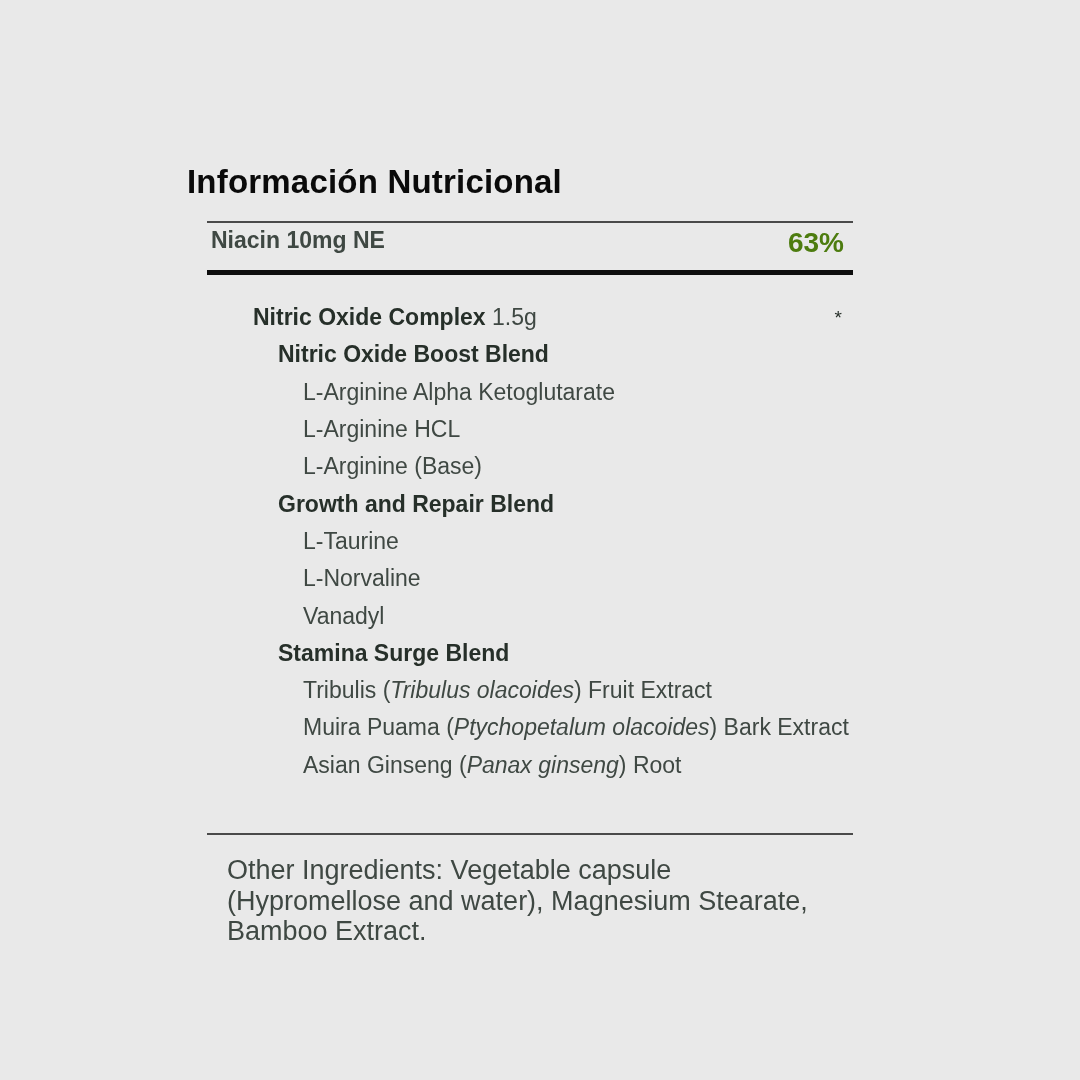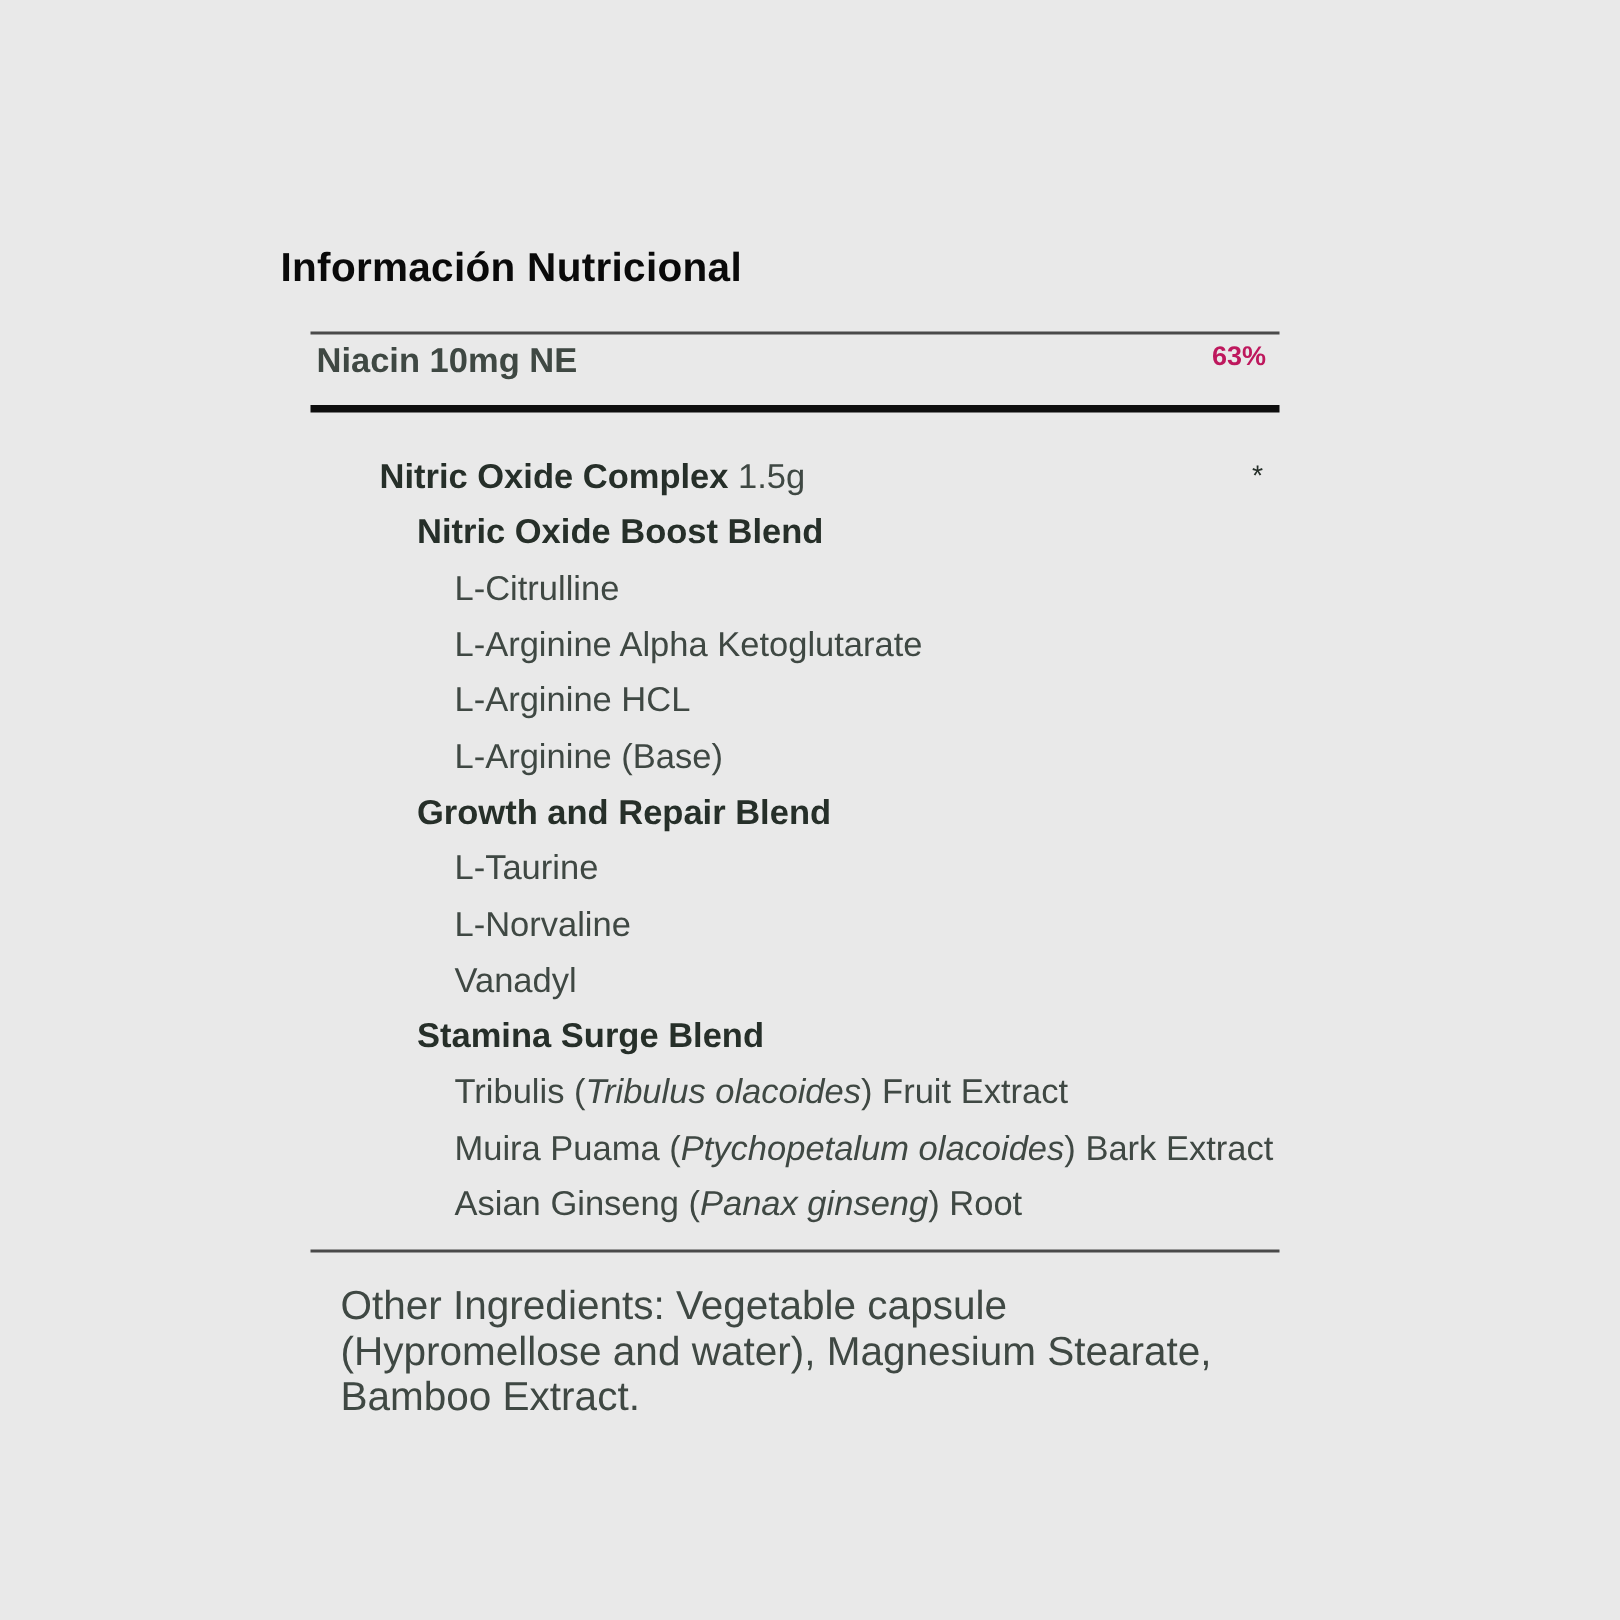--- a/index.html
+++ b/index.html
@@ -20,21 +20,21 @@
   }
   .canvas {
     position: absolute;
     left: 207px; top: 0;
     width: 646px; height: 1080px;
   }
   .title {
     position: absolute;
     left: -20px; top: 163px;
     margin: 0;
-    font-size: 27px;
+    font-size: 33px;
     font-weight: 700;
     letter-spacing: 0.2px;
     color: var(--title);
     white-space: nowrap;
   }
   .rule {
     position: absolute;
     left: 0;
     width: 646px;
   }
@@ -46,21 +46,21 @@
     left: 0; top: 227px;
     width: 646px; height: 42px;
     display: flex;
     justify-content: space-between;
     align-items: flex-start;
     font-size: 23px;
     color: var(--text);
     font-weight: bold;
   }
   .niacin-name { padding-left: 4px; }
-  .niacin-dv   { padding-right: 9px; font-size: 18px; color: #be185d; }
+  .niacin-dv   { padding-right: 9px; font-size: 28px; color: #4d7c0f; }
   .rows {
     position: absolute;
     left: 0; top: 299px;
     width: 646px;
   }
   .row {
     height: 37.3px;
     display: flex;
     justify-content: space-between;
     align-items: center;
@@ -106,23 +106,20 @@
 
   <div class="rows" id="rows">
       <div class="row indent-1">
         <span><span class="seg-bold">Nitric Oxide Complex</span><span class="seg-regular"> 1.5g</span></span>
         <span class="row-right">*</span>
       </div>
       <div class="row indent-2">
         <span><span class="seg-bold">Nitric Oxide Boost Blend</span></span>
       </div>
       <div class="row indent-3">
-        <span><span class="seg-regular">L-Citrulline</span></span>
-      </div>
-      <div class="row indent-3">
         <span><span class="seg-regular">L-Arginine Alpha Ketoglutarate</span></span>
       </div>
       <div class="row indent-3">
         <span><span class="seg-regular">L-Arginine HCL</span></span>
       </div>
       <div class="row indent-3">
         <span><span class="seg-regular">L-Arginine (Base)</span></span>
       </div>
       <div class="row indent-2">
         <span><span class="seg-bold">Growth and Repair Blend</span></span>

